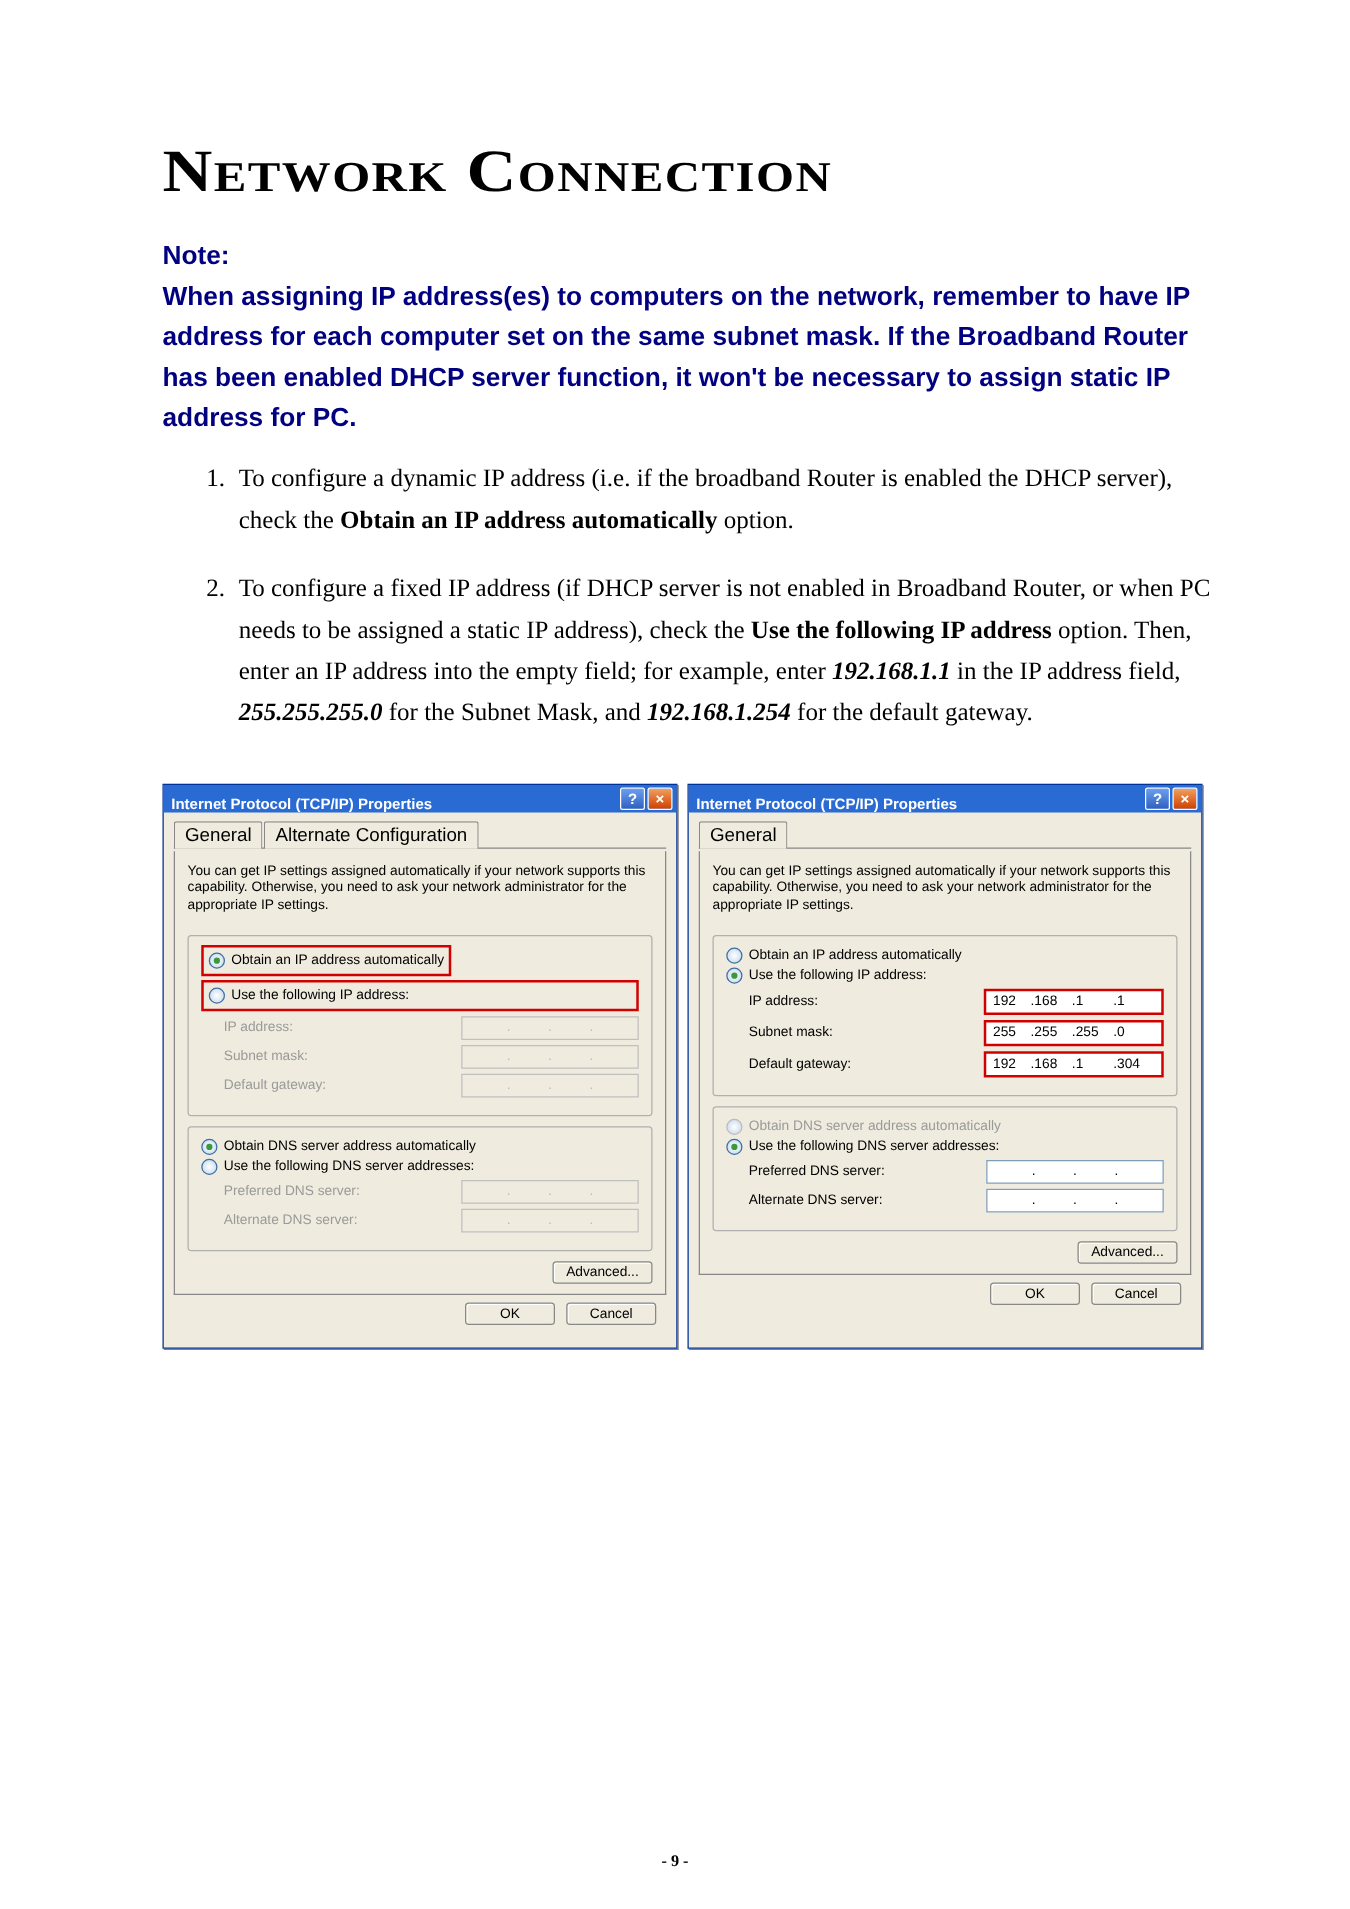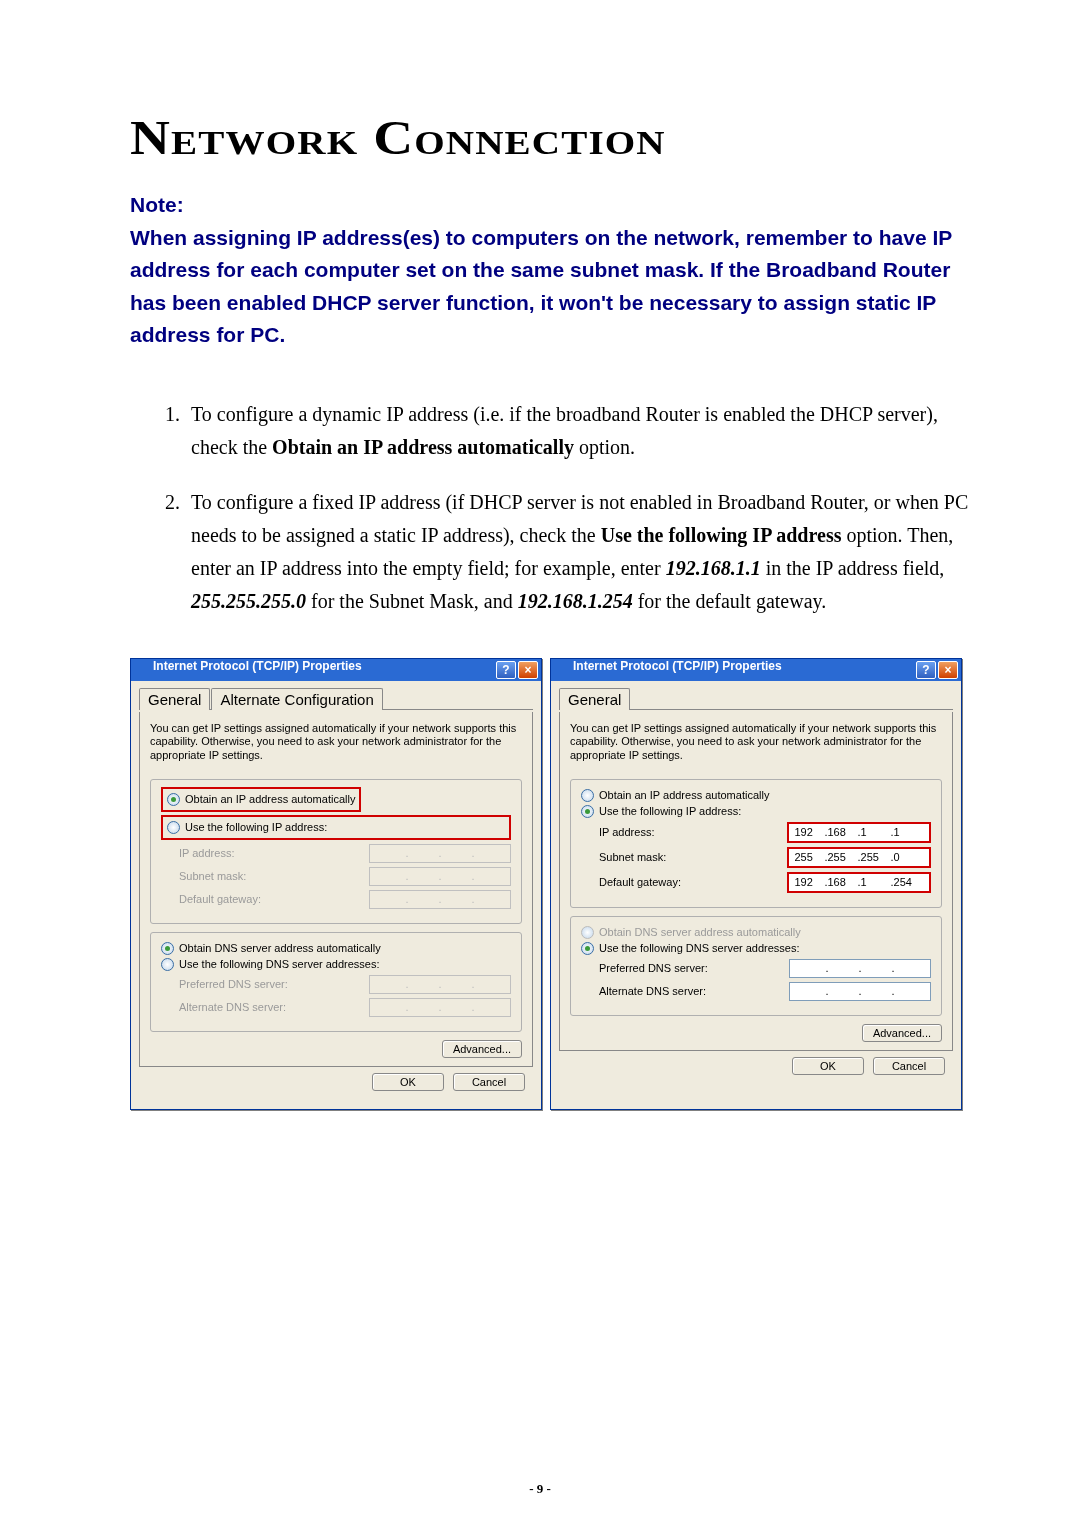--- a/index.html
+++ b/index.html
@@ -36,21 +36,21 @@
     letter-spacing: 1px;
     font-variant: small-caps;
     margin-bottom: 6px;
   }
   .note {
     color: #000080;
     font-family: Arial, sans-serif;
     font-size: 21px;
     font-weight: bold;
     line-height: 1.55;
-    margin-bottom: 46px;
+    margin-bottom: 15px;
   }
   ol.steps {
     font-family: "Times New Roman", serif;
     font-size: 20px;
     line-height: 1.65;
     margin: 14px 0 20px 0;
     padding-left: 55px;
   }
   ol.steps li { margin-bottom: 22px; padding-left: 6px; }
   .bold { font-weight: bold; }
@@ -70,22 +70,22 @@
     background: #efebde;
     box-shadow: 1px 1px 0 #808080;
   }
   .titlebar {
     background: linear-gradient(#2a6ad3, #2a6ad3);
     color: #fff;
     font-weight: bold;
     font-size: 12px;
     height: 22px;
     display: flex;
-    align-items: flex-start;
-    padding-left: 22px;
+    align-items: flex-end;
+    padding-left: 6px;
     position: relative;
   }
   .titlebar .tbtn {
     width: 18px; height: 16px;
     background: linear-gradient(#f0a060,#d04000);
     border: 1px solid #fff;
     border-radius: 2px;
     display: flex; align-items: center; justify-content: center;
     color: #fff; font-weight: bold; font-size: 12px;
     margin-left: 2px;
@@ -375,21 +375,21 @@
             </div>
             <div class="fieldrow">
               <span>Default gateway:</span>
               <span class="ipbox red">
                 <span class="seg">192</span>
                   <span class="dot">.</span>
                 <span class="seg">168</span>
                   <span class="dot">.</span>
                 <span class="seg">1</span>
                   <span class="dot">.</span>
-                <span class="seg">254</span>
+                <span class="seg">304</span>
               </span>
             </div>
           </fieldset>
 
           <fieldset class="grp">
             <div class="radiorow" style="color:#9a9a9a;">
               <span class="radio disabled"></span>
               <span>Obtain DNS server address automatically</span>
             </div>
             <div class="radiorow">

